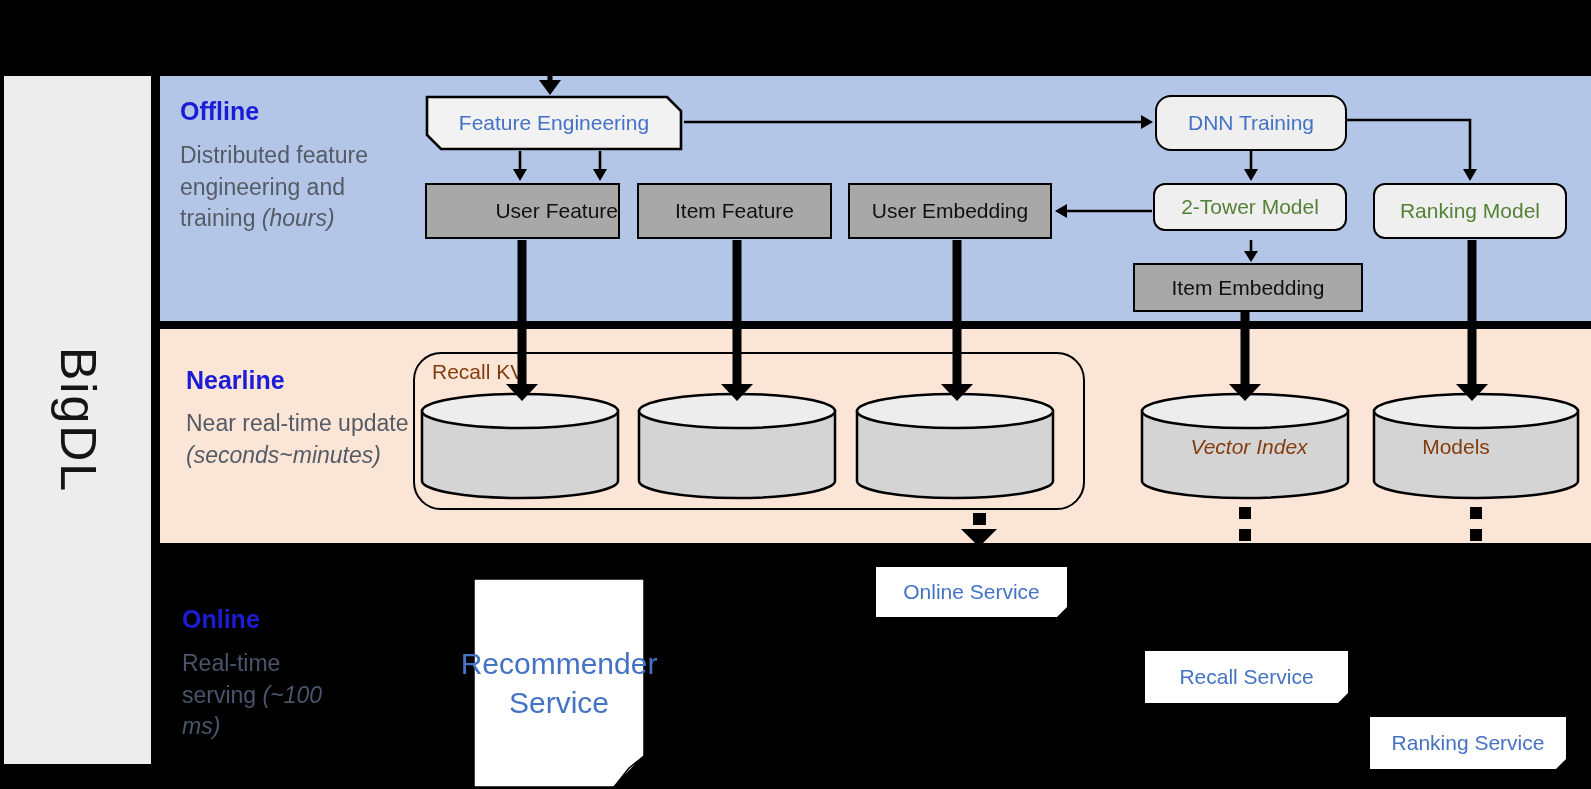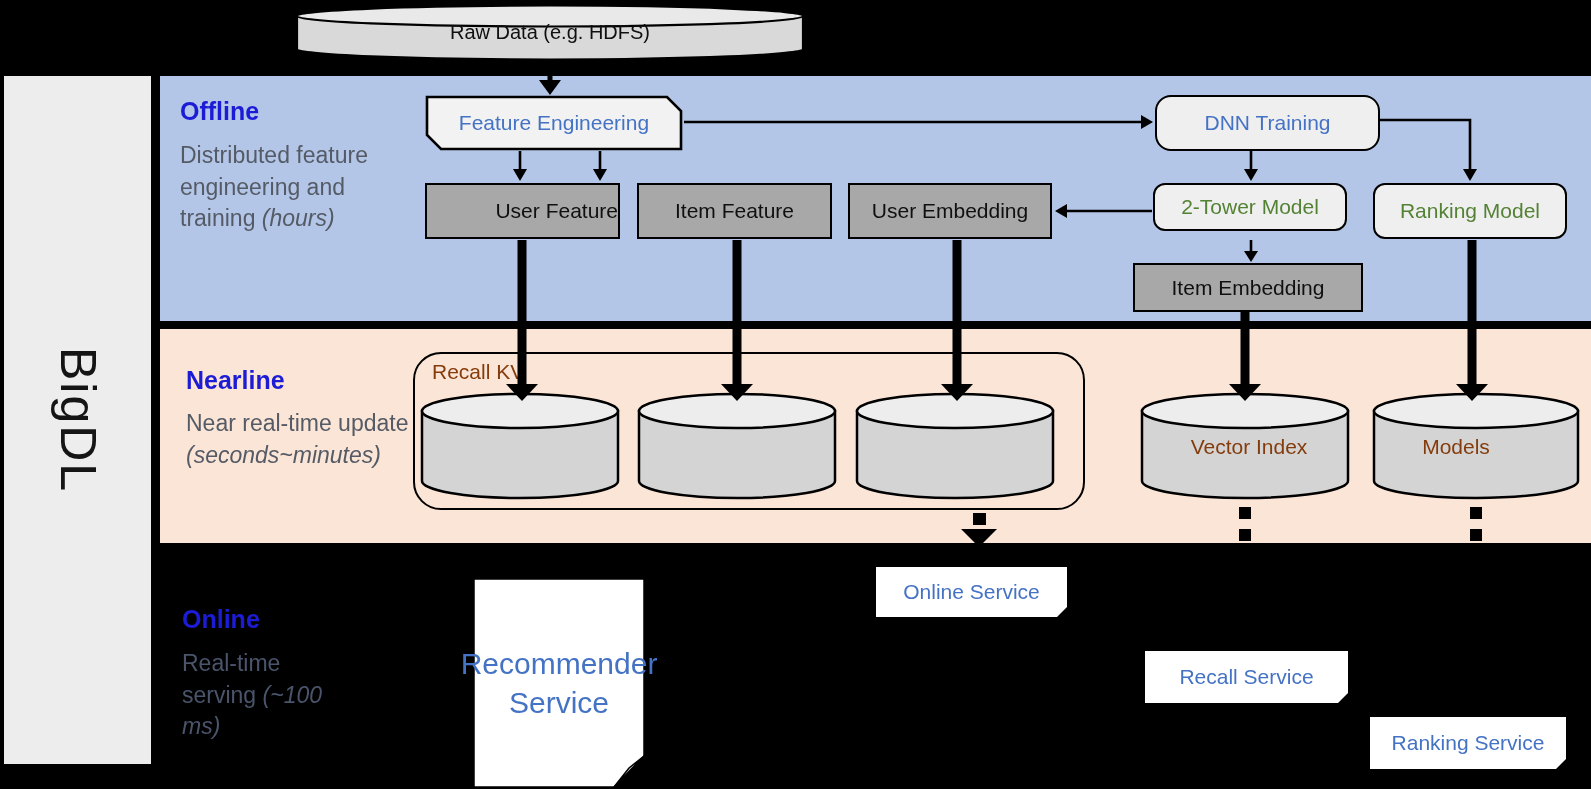--- a/index.html
+++ b/index.html
@@ -81,21 +81,21 @@
       <ellipse cx="100" cy="19" rx="98" ry="17" fill="#EDEDED" stroke="#000" stroke-width="2.5"></ellipse>
     </svg>
   </div>
   <div class="abs" style="left:855px;top:392px;width:200px;height:110px;">
     <svg width="200" height="110" viewBox="0 0 200 110">
       <path d="M2,19 v70 a98,17 0 0 0 196,0 v-70 z" fill="#D4D4D4" stroke="#000" stroke-width="2.5"></path>
       <ellipse cx="100" cy="19" rx="98" ry="17" fill="#EDEDED" stroke="#000" stroke-width="2.5"></ellipse>
     </svg>
   </div>
 
-  <div class="abs" style="left:1140px;top:392px;width:218px;height:110px;">
+  <div class="abs" style="left:1140px;top:392px;width:218px;height:110px;font-style:italic;">
     <svg width="210" height="110" viewBox="0 0 210 110">
       <path d="M2,19 v70 a103,17 0 0 0 206,0 v-70 z" fill="#D4D4D4" stroke="#000" stroke-width="2.5"></path>
       <ellipse cx="105" cy="19" rx="103" ry="17" fill="#EDEDED" stroke="#000" stroke-width="2.5"></ellipse>
     </svg>
     <div class="cyl-label brown-text" style="top:43px;">Vector Index</div>
   </div>
 
   <div class="abs" style="left:1372px;top:392px;width:168px;height:110px;">
     <svg width="208" height="110" viewBox="0 0 208 110">
       <path d="M2,19 v70 a102,17 0 0 0 204,0 v-70 z" fill="#D4D4D4" stroke="#000" stroke-width="2.5"></path>
@@ -178,36 +178,29 @@
       <g>
         <line x1="1245" y1="507" x2="1245" y2="548" stroke-width="12" stroke-dasharray="12 10"></line>
       </g>
 
       <g>
         <line x1="1476" y1="507" x2="1476" y2="548" stroke-width="12" stroke-dasharray="12 10"></line>
       </g>
     </g>
   </svg>
 
-  <div class="abs" style="left:295px;top:4px;width:510px;height:58px;">
-    <svg width="510" height="58" viewBox="0 0 510 58">
-      <path d="M2,12 v33 a253,10.5 0 0 0 506,0 v-33 z" fill="#D9D9D9" stroke="#000" stroke-width="2.2"></path>
-      <ellipse cx="255" cy="12" rx="253" ry="10.5" fill="#E9E9E9" stroke="#000" stroke-width="2.2"></ellipse>
-    </svg>
-    <div class="cyl-label" style="top:17px;color:#101010;font-size:20px;">Raw Data (e.g. HDFS)</div>
-  </div>
 
   <div class="abs" style="left:425px;top:95px;width:258px;height:56px;">
     <svg width="258" height="56" viewBox="0 0 258 56">
       <path d="M2,2 H242 L256,16 V54 H16 L2,40 Z" fill="#F2F2F2" stroke="#000" stroke-width="2.6"></path>
     </svg>
     <div class="doc-text" style="font-size:21px;">Feature Engineering</div>
   </div>
 
-  <div class="node round-box" style="left:1155px;top:95px;width:225px;height:56px;border-radius:16px;">
+  <div class="node round-box" style="left:1155px;top:95px;width:192px;height:56px;border-radius:16px;">
     <span class="node-label blue-text">DNN Training</span>
   </div>
 
   <div class="node gray-box" style="left:425px;top:183px;width:195px;height:56px;justify-content:flex-end;">
     <span class="node-label">User Feature</span>
   </div>
   <div class="node gray-box" style="left:848px;top:183px;width:204px;height:56px;">
     <span class="node-label">User Embedding</span>
   </div>
   <div class="node gray-box" style="left:637px;top:183px;width:195px;height:56px;">

